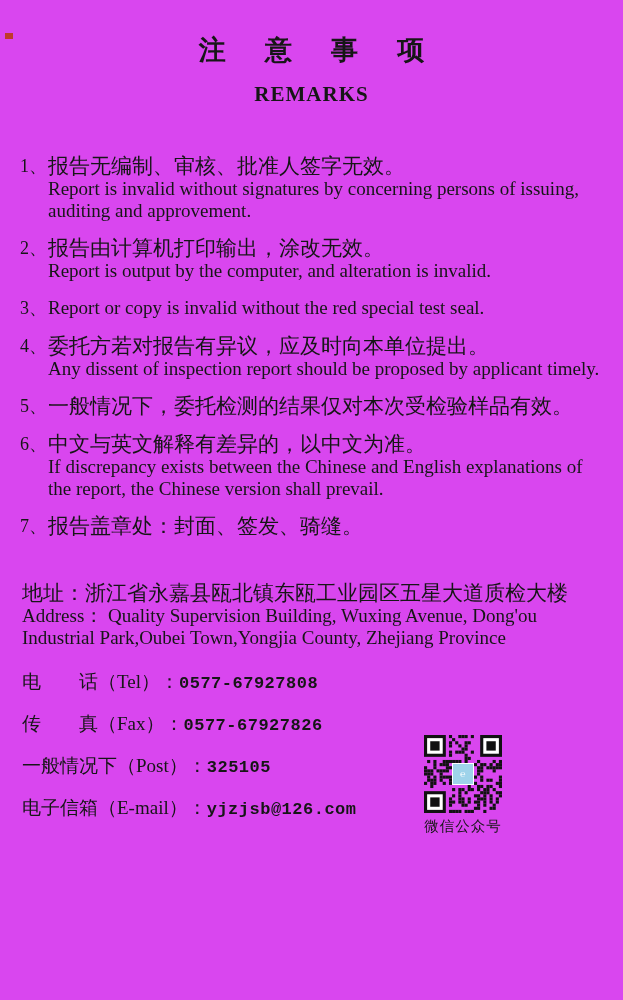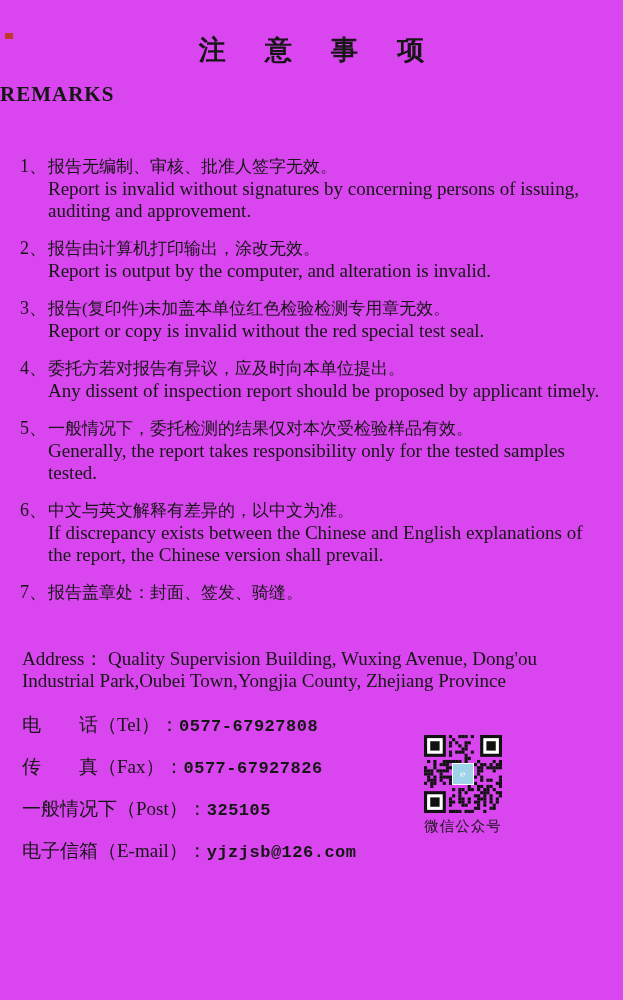--- a/index.html
+++ b/index.html
@@ -20,20 +20,21 @@
     text-align:center;
     font-size:27px;
     font-weight:bold;
     letter-spacing:1.45em;
     text-indent:1.45em; 
     white-space:nowrap;
   }
   .title-en{
     margin:0;
     padding-top:14px;
+    text-align:center;
     font-size:21px;
     font-weight:bold;
     letter-spacing:1px;
   }
   ol.remarks{
     list-style:none;
     margin:0;
     padding:48px 18px 0 20px;
   }
   ol.remarks li{
@@ -42,21 +43,21 @@
   }
   .num{
     width:28px;
     flex:0 0 28px;
     font-size:18px;
     line-height:23px;
   }
   .item-body{flex:1;max-width:558px;}
   .cn{
     margin:0;
-    font-size:17px;
+    font-size:21px;
     line-height:23px;
   }
   .en{
     margin:0;
     font-size:19px;
     line-height:22px;
   }
   .address-block{
     margin:44px 20px 0 22px;
     max-width:580px;
@@ -130,54 +131,53 @@
     <li>
       <span class="num">2、</span>
       <div class="item-body">
         <p class="cn">报告由计算机打印输出，涂改无效。</p>
         <p class="en">Report is output by the computer, and alteration is invalid.</p>
       </div>
     </li>
     <li>
       <span class="num">3、</span>
       <div class="item-body">
-        <p class="cn">报告(复印件)未加盖本单位红色检验检测专用章无效。</p>
         <p class="en">Report or copy is invalid without the red special test seal.</p>
       </div>
     </li>
     <li>
       <span class="num">4、</span>
       <div class="item-body">
         <p class="cn">委托方若对报告有异议，应及时向本单位提出。</p>
         <p class="en">Any dissent of inspection report should be proposed by applicant timely.</p>
       </div>
     </li>
     <li>
       <span class="num">5、</span>
       <div class="item-body">
         <p class="cn">一般情况下，委托检测的结果仅对本次受检验样品有效。</p>
-        <p class="en">Generally, the report takes responsibility only for the tested samples tested.</p>
       </div>
     </li>
     <li>
       <span class="num">6、</span>
       <div class="item-body">
         <p class="cn">中文与英文解释有差异的，以中文为准。</p>
         <p class="en">If discrepancy exists between the Chinese and English explanations of the report, the Chinese version shall prevail.</p>
       </div>
     </li>
     <li>
       <span class="num">7、</span>
       <div class="item-body">
         <p class="cn">报告盖章处：封面、签发、骑缝。</p>
       </div>
     </li>
   </ol>
 
   <div class="address-block">
+    <p class="cn">地址：浙江省永嘉县瓯北镇东瓯工业园区五星大道质检大楼</p>
     <p class="en">Address：  Quality Supervision Building, Wuxing Avenue, Dong'ou Industrial Park,Oubei Town,Yongjia County, Zhejiang Province</p>
   </div>
 
   <div class="contact-rows">
     <div class="contact-row">
       <span class="contact-label">电　　话（Tel）：</span><span class="contact-value">0577-67927808</span>
     </div>
     <div class="contact-row">
       <span class="contact-label">传　　真（Fax）：</span><span class="contact-value">0577-67927826</span>
     </div>

